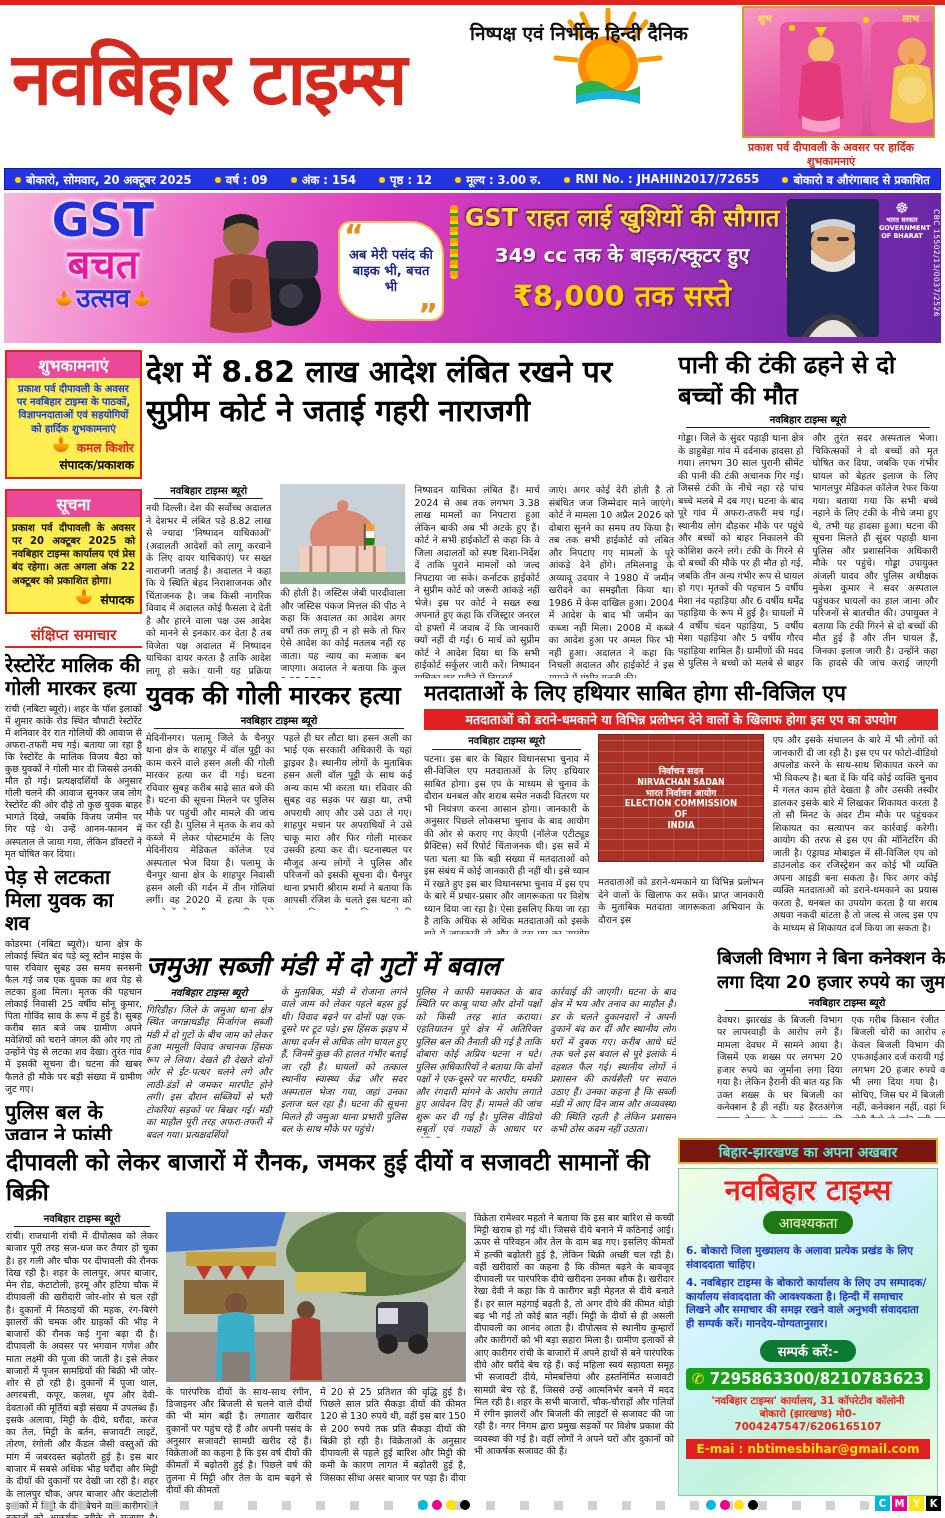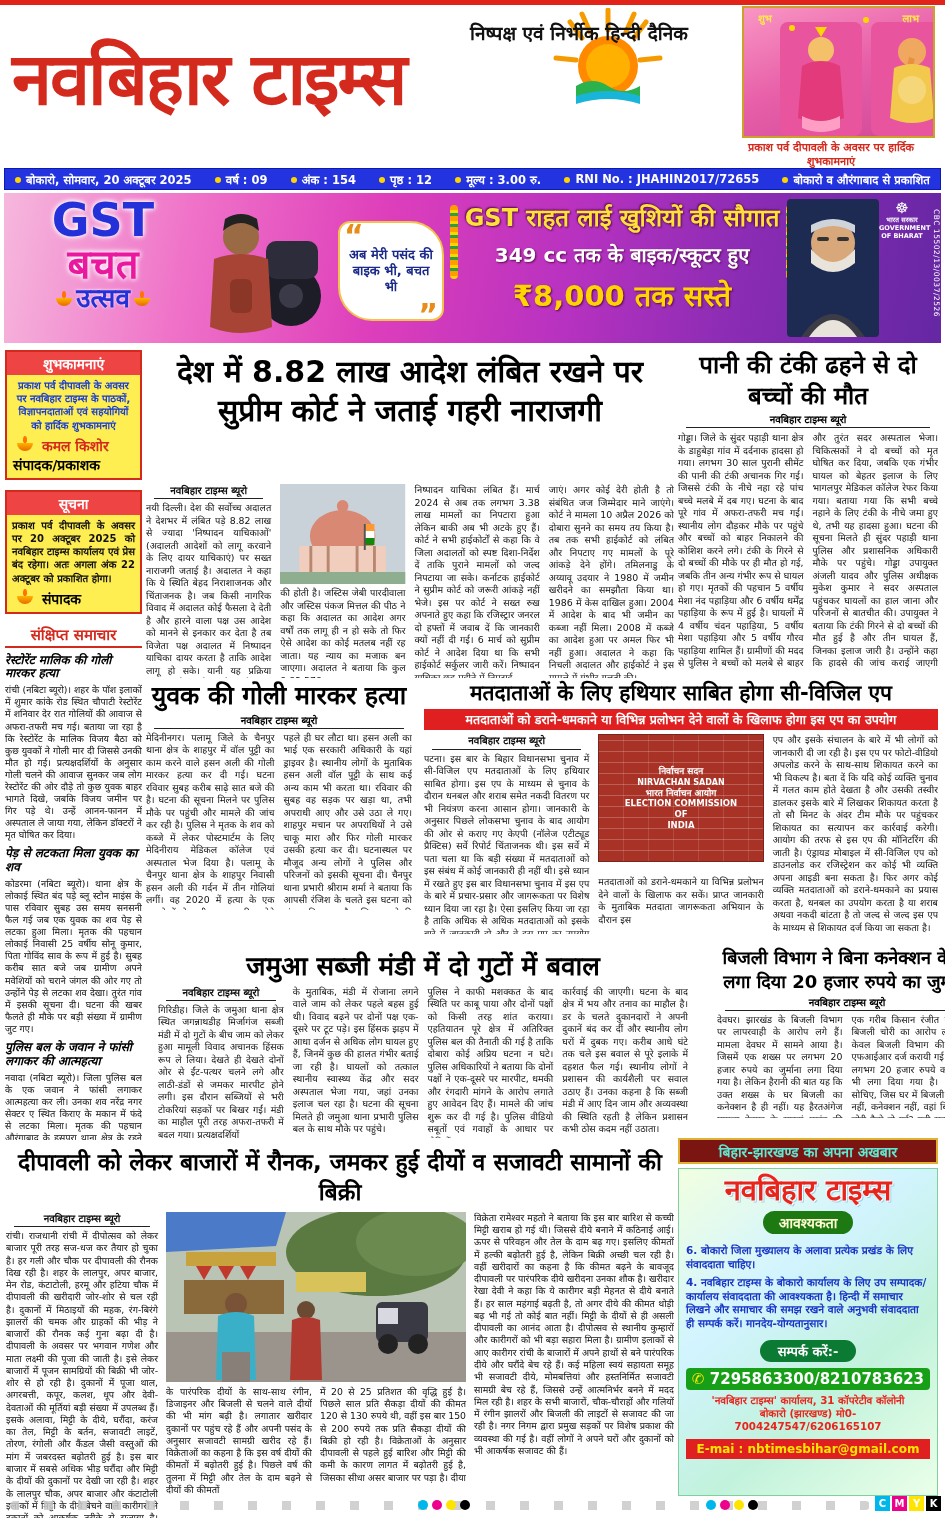--- a/index.html
+++ b/index.html
@@ -38,31 +38,31 @@
   .gst-sub{font-size:20px;color:#fff;font-weight:800;margin-top:9px;text-shadow:1px 1px 2px #5c0a52;}
   .gst-price{font-size:29px;color:#ffd400;font-weight:800;margin-top:7px;text-shadow:1px 1px 2px #5c0a52;}
   .gst-modi{position:absolute;right:62px;top:6px;width:92px;height:138px;}
   .gst-govt{position:absolute;right:16px;top:8px;width:46px;color:#fff;font-size:6.5px;font-weight:700;text-align:center;line-height:1.25;}
   .gst-govt .emb{font-size:15px;line-height:1;}
   .gst-cbc{position:absolute;right:0px;top:16px;writing-mode:vertical-rl;font-size:7.5px;color:#fff;letter-spacing:.5px;}
 
   
   .sidebar{position:absolute;left:5px;top:350px;width:137px;height:790px;overflow:hidden;}
   .ybox{border:2px solid #d42a1e;background:#ffee52;margin-bottom:10px;}
-  .ybox .hd{background:#ef4444;color:#fff;font-weight:800;font-size:14px;text-align:center;padding:2px 0;}
+  .ybox .hd{background:#ec4899;color:#fff;font-weight:800;font-size:16px;text-align:center;padding:2px 0;}
   .ybox .bd{padding:4px 5px;font-size:10px;font-weight:700;line-height:1.32;text-align:center;}
   .ybox.greet .bd{color:#1a3fd0;}
-  .ybox .sig{text-align:left;font-size:14px;font-weight:800;padding:0 6px 4px;}
+  .ybox .sig{text-align:right;font-size:12px;font-weight:800;padding:0 6px 4px;}
   .ybox .sig .nm{color:#d42a1e;}
   .briefs-title{color:#d42a1e;font-weight:800;font-size:15px;text-align:center;border-bottom:2px solid #d42a1e;padding-bottom:2px;margin:4px 0 2px;}
-  .brief h3{font-size:12px;line-height:1.15;margin:6px 0 3px;font-weight:800;color:#000;font-style:italic;}
+  .brief h3{font-size:20px;line-height:1.15;margin:6px 0 3px;font-weight:800;color:#000;}
   .brief p{font-size:9.3px;text-align:justify;line-height:1.3;margin:0;color:#111;}
 
   
-  .hl{font-weight:800;color:#000;text-align:center;}
+  .hl{font-weight:800;color:#000;}
   .byline{font-size:10px;font-weight:800;text-align:center;border-bottom:1px solid #222;margin:0 8px 3px;padding-bottom:1px;}
   .cols{display:flex;gap:9px;overflow:hidden;}
   .cols .c{flex:1;font-size:9.4px;text-align:justify;line-height:1.33;color:#111;}
 
   .lead-h{position:absolute;left:146px;top:352px;width:528px;font-size:30px;line-height:1.3;max-height:128px;overflow:hidden;}
   .lead-body{position:absolute;left:146px;top:484px;width:528px;height:194px;}
   .sc-img{height:100px;margin-bottom:3px;}
 
   .tank{position:absolute;left:678px;top:350px;width:260px;}
   .tank-h{font-size:24px;line-height:1.3;max-height:100px;overflow:hidden;}
@@ -73,32 +73,32 @@
   .murder-body{height:178px;margin-top:3px;}
 
   .cvigil{position:absolute;left:424px;top:680px;width:514px;}
   .cv-h{font-size:21px;line-height:1.25;max-height:58px;overflow:hidden;}
   .cv-sub{background:#e02020;color:#fff;font-weight:800;font-size:12.5px;text-align:center;padding:2px 0;margin:3px 0 4px;}
   .cv-body{height:200px;}
   .eci{height:126px;background:#a93226;background-image:repeating-linear-gradient(0deg,transparent 0 10px,rgba(255,255,255,.22) 10px 11px),repeating-linear-gradient(90deg,transparent 0 24px,rgba(255,255,255,.12) 24px 25px);color:#fff;display:flex;flex-direction:column;align-items:center;justify-content:center;text-align:center;gap:1px;margin-bottom:14px;border:1px solid #7a241c;}
   .eci span{font-weight:800;line-height:1.15;}
   .eci .s1{font-size:9px}.eci .s2{font-size:8px}.eci .s3{font-size:9px}.eci .s4{font-size:8.5px}
 
-  .jamua{position:absolute;left:158px;top:950px;width:530px;}
+  .jamua{position:absolute;left:146px;top:950px;width:530px;font-style:italic;}
   .jam-h{font-size:26px;line-height:1.25;max-height:68px;overflow:hidden;}
   .jam-body{height:152px;margin-top:3px;}
 
   .power{position:absolute;left:678px;top:946px;width:260px;margin-left:39px;}
   .pow-h{font-size:18px;line-height:1.35;max-height:74px;overflow:hidden;}
   .pow-body{height:104px;margin-top:3px;}
 
   .bjbanner{position:absolute;left:678px;top:1138px;width:260px;height:26px;background:#7a1512;border:2px solid #e0b030;box-sizing:border-box;color:#5eead4;font-weight:700;font-size:14px;display:flex;align-items:center;justify-content:center;}
   .recruit{position:absolute;left:678px;top:1168px;width:260px;height:328px;background:linear-gradient(140deg,#f2ffe0,#d2f4ff 35%,#c2f2dc 65%,#eaffe8);border:1px solid #7fcf9f;padding:6px 7px;box-sizing:border-box;overflow:hidden;text-align:center;}
   .rec-title{font-size:29px;font-weight:800;color:#e8251c;text-shadow:1px 1px 0 #fff,-1px -1px 0 #fff,2px 2px 0 #9fd4e8;line-height:1.1;}
-  .rec-badge{display:inline-block;background:#1d7a13;color:#fffdd0;font-weight:700;font-size:14px;border-radius:14px;padding:2px 16px;margin:4px 0 5px;}
+  .rec-badge{display:inline-block;background:#1d7a13;color:#fffdd0;font-weight:400;font-size:14px;border-radius:14px;padding:2px 16px;margin:4px 0 5px;}
   .rec-item{font-size:10.5px;font-weight:800;color:#1736c8;text-align:left;line-height:1.3;margin:5px 0;}
   .rec-contact{display:inline-block;background:#0b7a33;color:#fff;font-weight:800;font-size:13px;border-radius:14px;padding:2px 18px;margin:4px 0;}
   .rec-phone{background:#17a017;color:#fff;font-weight:800;font-size:15px;border-radius:4px;padding:2px 0;margin:2px 0 4px;}
   .rec-phone .ph{color:#ffe400;}
   .rec-addr{color:#e8251c;font-weight:800;font-size:10.3px;line-height:1.3;}
   .rec-email{background:#e02020;color:#ffe400;font-weight:800;font-size:12px;padding:3px 0;margin-top:5px;}
 
   .diwali{position:absolute;left:6px;top:1148px;width:668px;}
   .dw-h{font-size:23px;line-height:1.3;max-height:62px;overflow:hidden;}
   .dw-body{display:flex;gap:8px;margin-top:4px;height:308px;overflow:hidden;}

